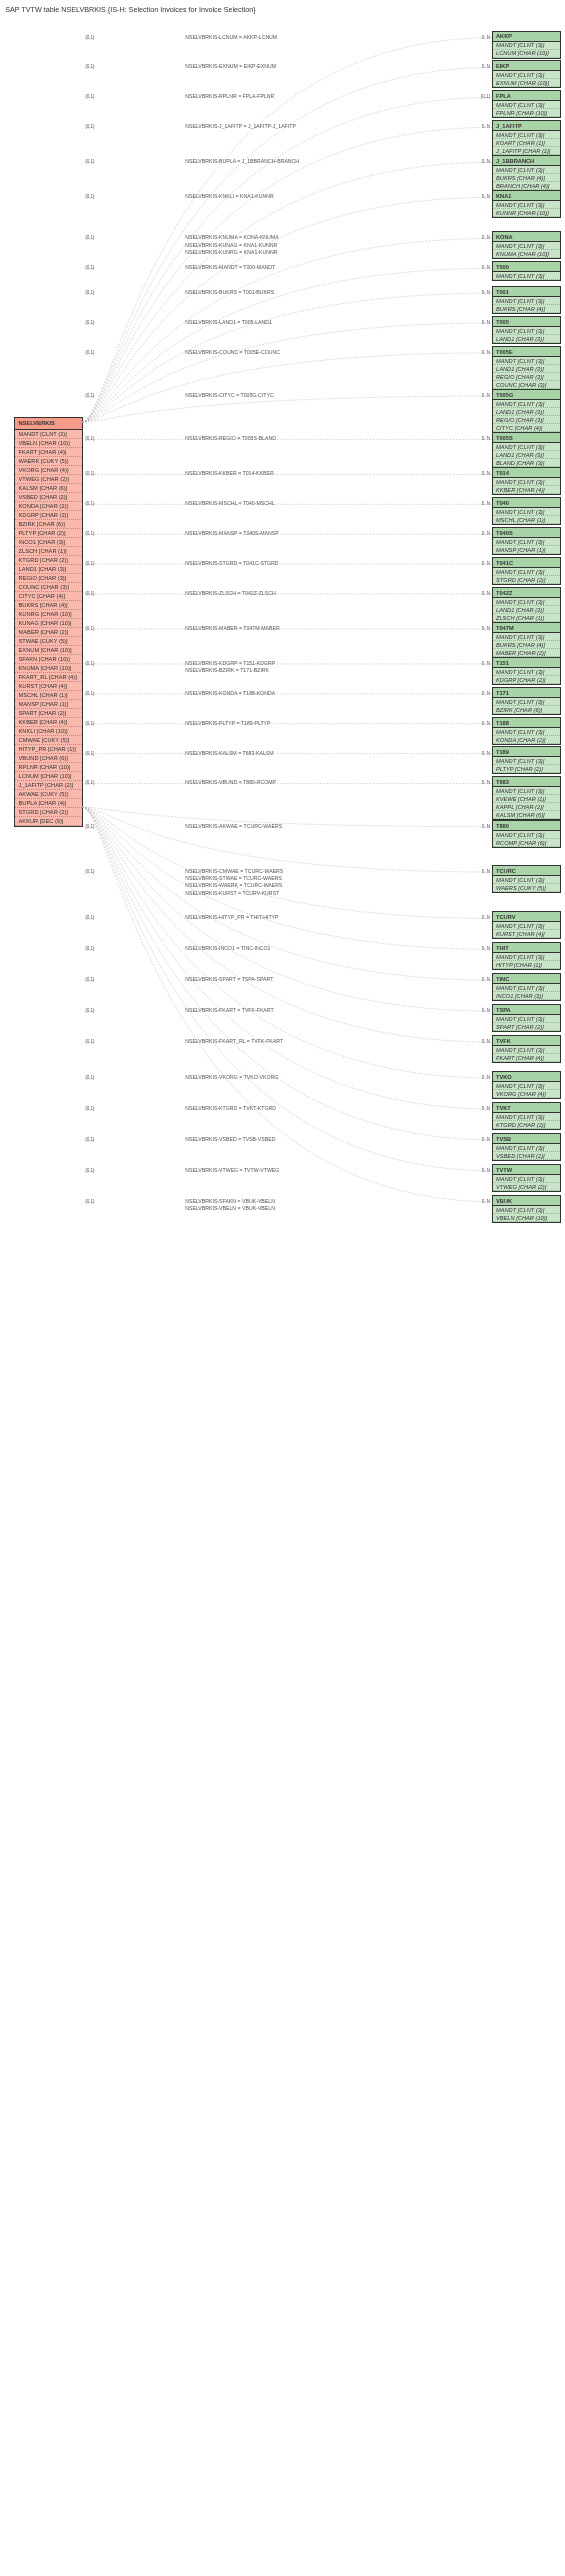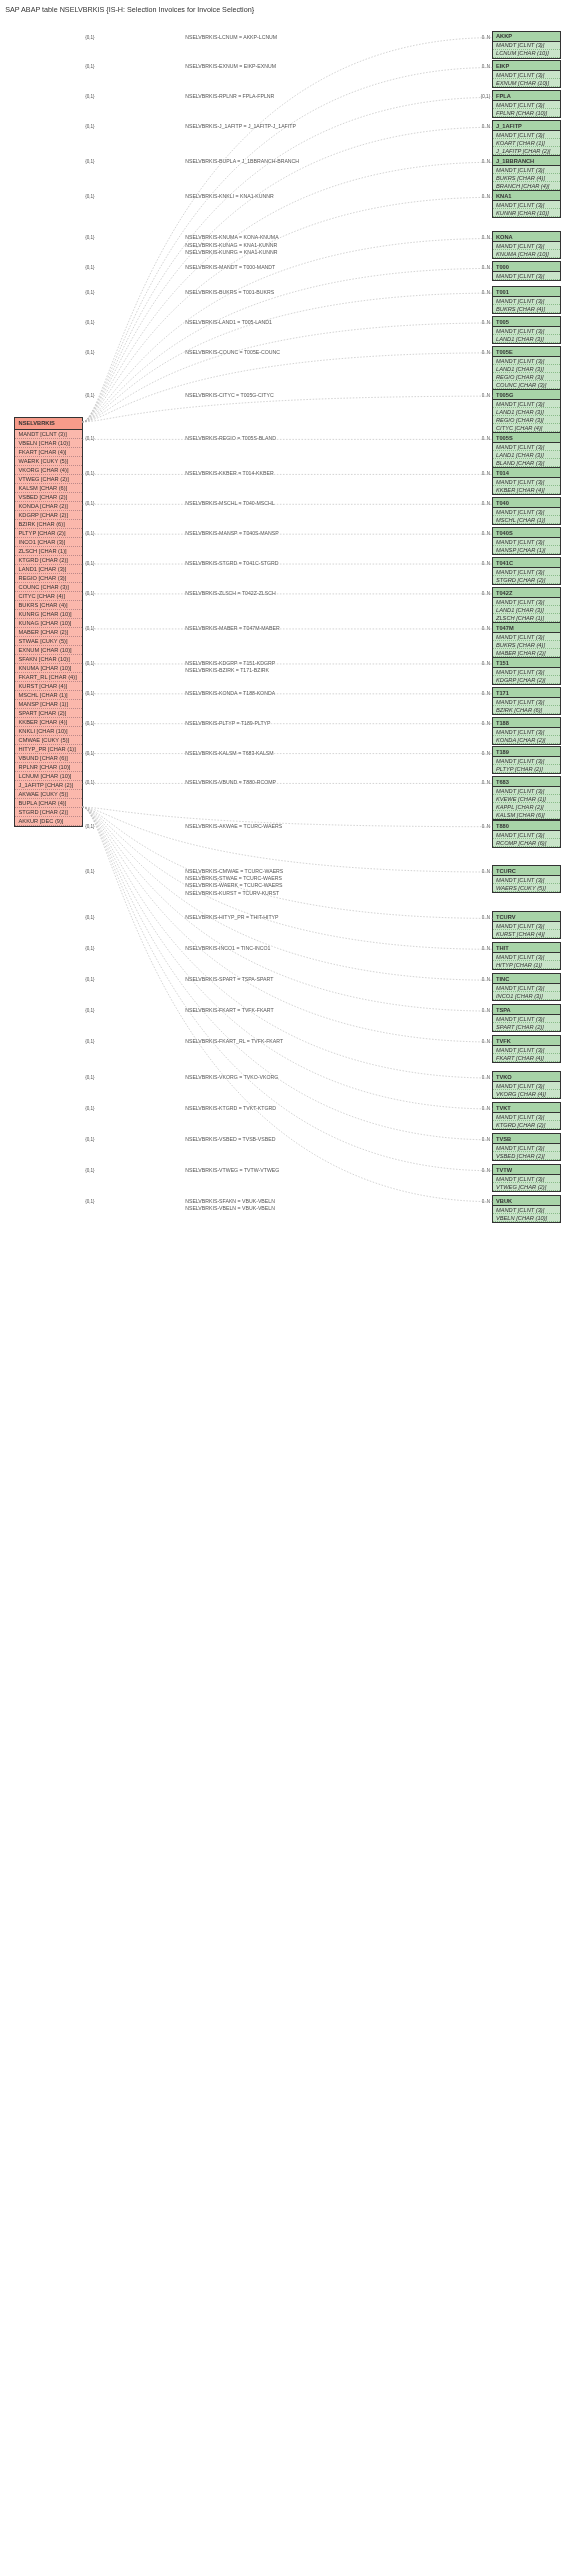--- a/index.html
+++ b/index.html
@@ -12,21 +12,21 @@
 .ref-entity .hdr{background:#a8d4a8;padding:1.5px 3.1px;font-weight:bold;border-bottom:0.5px solid #333}
 .ref-entity .fld{padding:0.5px 3.1px;font-style:italic;border-bottom:0.5px dotted #8b8}
 .rel-label{position:absolute;left:180px;font-size:5.2px;color:#555;white-space:nowrap}
 .card-left{position:absolute;left:80px;font-size:4.6px;color:#555}
 .card-right{position:absolute;right:80px;font-size:4.6px;color:#555}
 svg.lines{position:absolute;left:0;top:0;pointer-events:none}
 </style>
 </head>
 <body>
 
-<div class="title">SAP ABAP table NSELVBRKIS {IS-H: Selection Invoices for Invoice Selection}</div>
+<div class="title">SAP TVTW table NSELVBRKIS {IS-H: Selection Invoices for Invoice Selection}</div>
 <div class="wrap" id="wrap" style="height: 1222px;">
     <div class="main-entity">
       <div class="hdr">NSELVBRKIS</div>
       <div class="fld">MANDT [CLNT (3)]</div>
       <div class="fld">VBELN [CHAR (10)]</div>
       <div class="fld">FKART [CHAR (4)]</div>
       <div class="fld">WAERK [CUKY (5)]</div>
       <div class="fld">VKORG [CHAR (4)]</div>
       <div class="fld">VTWEG [CHAR (2)]</div>
       <div class="fld">KALSM [CHAR (6)]</div>

